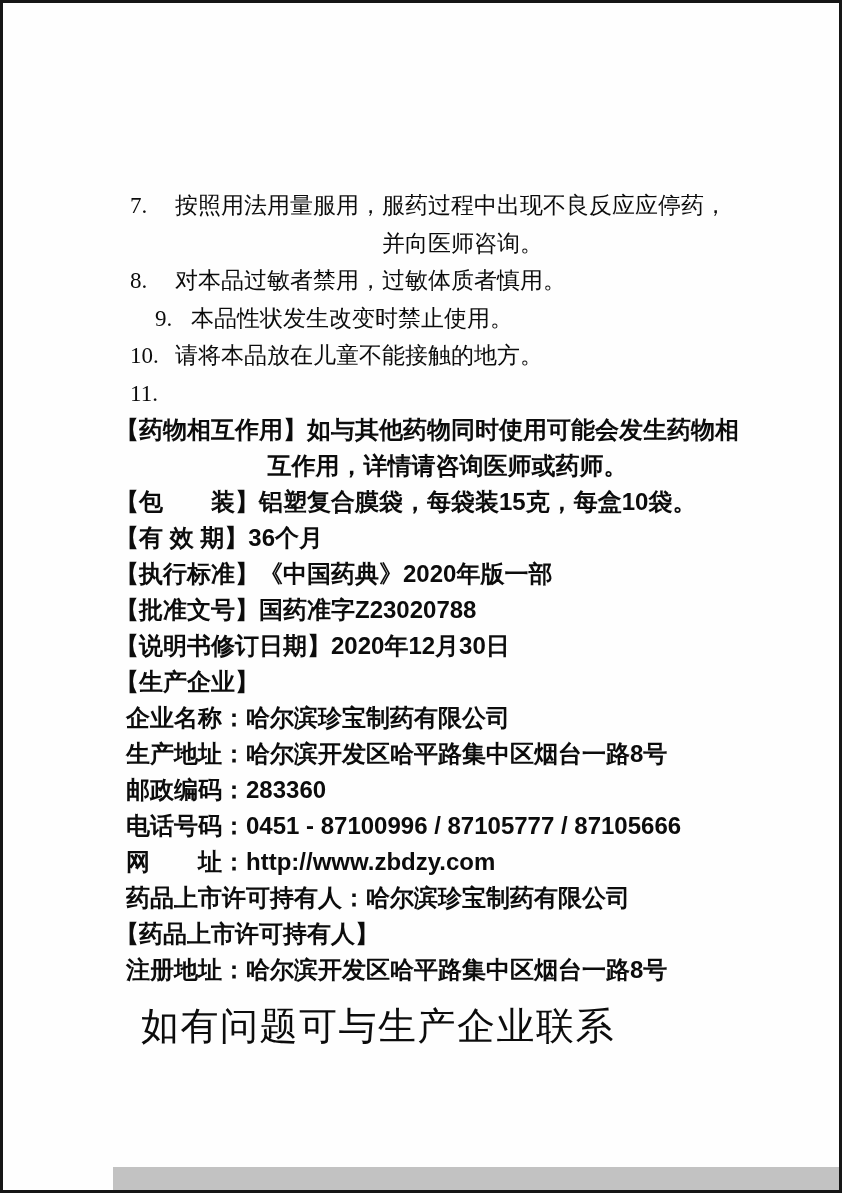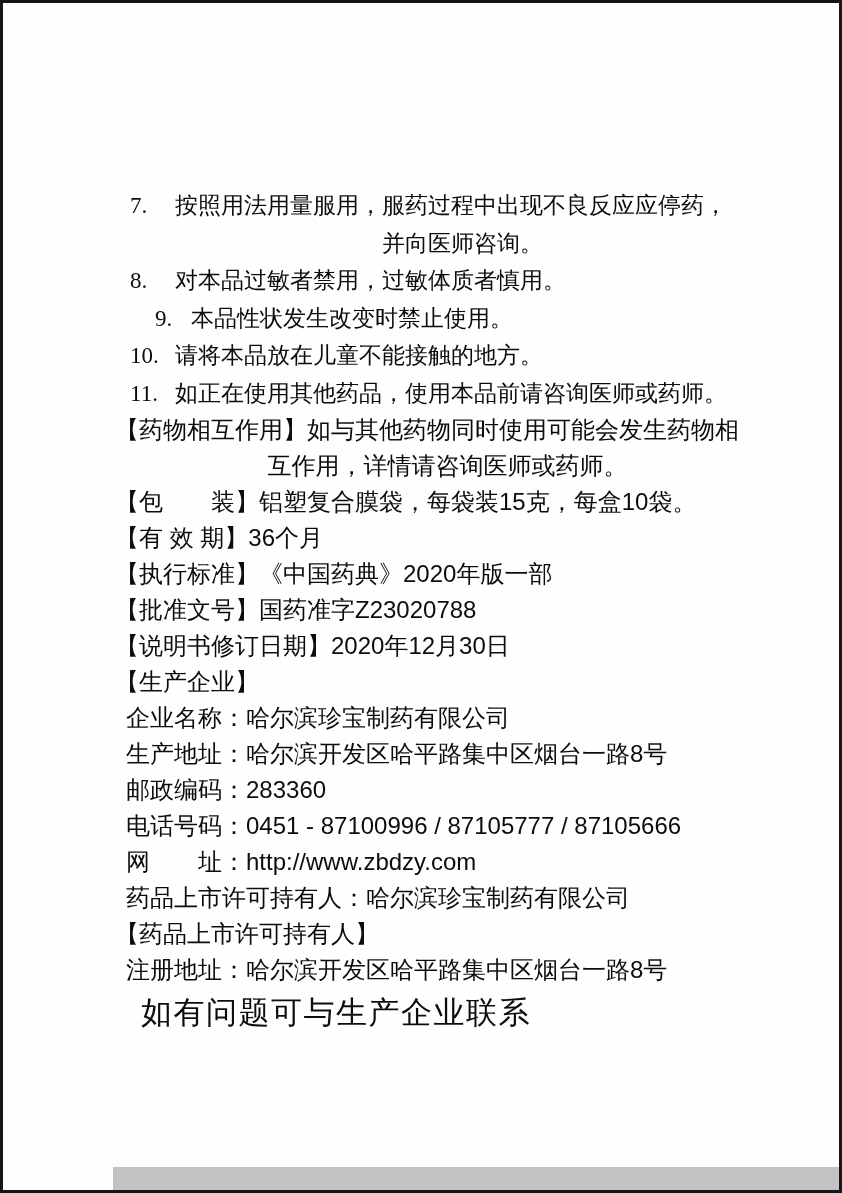--- a/index.html
+++ b/index.html
@@ -36,32 +36,32 @@
     padding-left:15px;
     width:60px;
     flex:0 0 60px;
   }
   .li.li9 .num{padding-left:40px;width:76px;flex-basis:76px;}
   .wrap1{padding-left:55px;text-align:center;}
   
   .sans-ln{
     font-family:"Liberation Sans","DejaVu Sans",sans-serif;
     font-size:24px;
-    font-weight:400;
+    font-weight:700;
     height:36px;line-height:36px;
   }
   .wrap2{padding-left:25px;text-align:center;}
   .sub{padding-left:11px;}
   
   .footer-note{
-    font-family:Liberation Sans, sans-serif;
-    font-size:31px;
+    font-family:Liberation Mono, monospace;
+    font-size:38px;
     letter-spacing:1.5px;
     padding-left:26px;
-    margin-top:4px;
+    margin-top:20px;
     height:42px;line-height:42px;
   }
   .footer-bar{
     position:absolute;
     left:110px;right:0;bottom:0;
     height:23px;
     background:var(--bar);
   }
 </style>
 </head>
@@ -86,21 +86,20 @@
       <span>本品性状发生改变时禁止使用。</span>
     </div>
 
     <div class="ln item-ln li">
       <span class="num">10.</span>
       <span>请将本品放在儿童不能接触的地方。</span>
     </div>
 
     <div class="ln item-ln li">
       <span class="num">11.</span>
-      <span>如正在使用其他药品，使用本品前请咨询医师或药师。</span>
     </div>
 
     <div class="ln sans-ln">【药物相互作用】如与其他药物同时使用可能会发生药物相</div>
     <div class="ln sans-ln wrap2">互作用，详情请咨询医师或药师。</div>
 
     <div class="ln sans-ln">【包　　装】铝塑复合膜袋，每袋装15克，每盒10袋。</div>
     <div class="ln sans-ln">【有 效 期】36个月</div>
     <div class="ln sans-ln">【执行标准】《中国药典》2020年版一部</div>
     <div class="ln sans-ln">【批准文号】国药准字Z23020788</div>
     <div class="ln sans-ln">【说明书修订日期】2020年12月30日</div>

